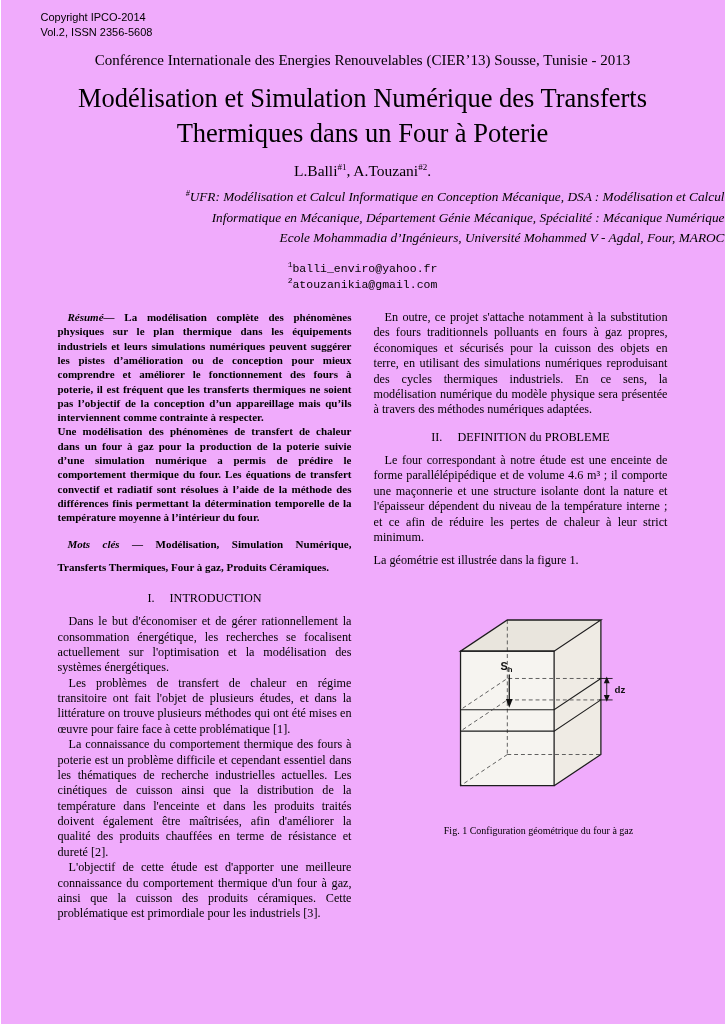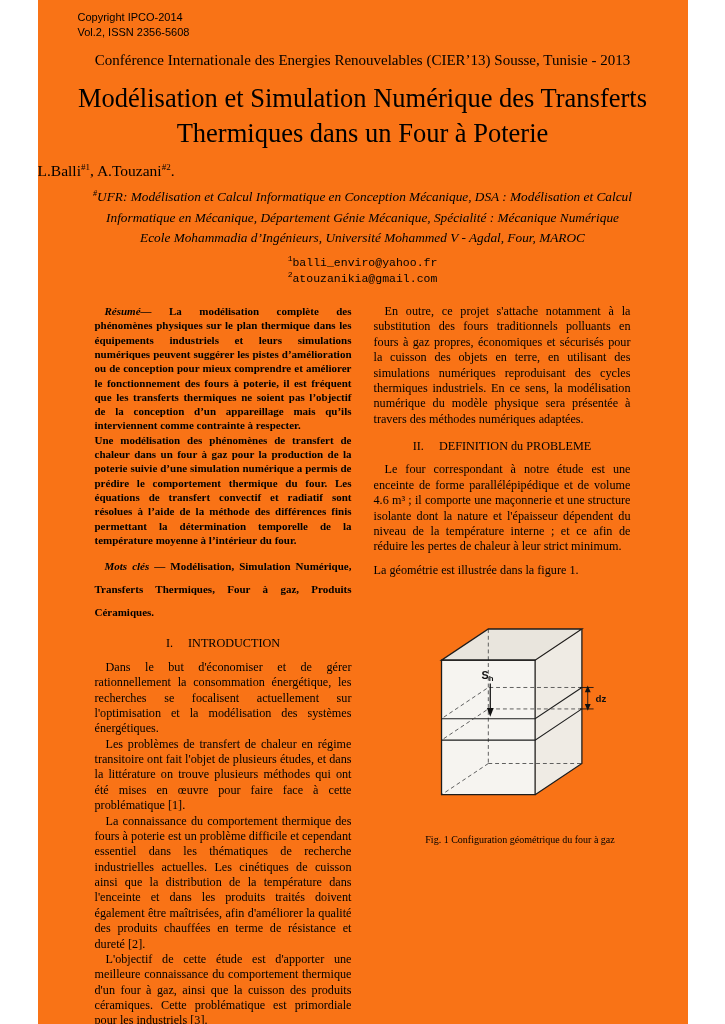--- a/index.html
+++ b/index.html
@@ -1,33 +1,33 @@
 <!DOCTYPE html>
 <html><head>
 <meta charset="utf-8">
 <style>
   * { margin:0; padding:0; box-sizing:border-box; }
   html,body { background:#ffffff; }
   .page {
-    position:relative; width:650px; height:1024px; margin:0 auto;
-    background:#f97316; color:#000;
+    position:relative; width:724px; height:1024px; margin:0 auto;
+    background:#f0abfc; color:#000;
     font-family:"Liberation Serif", serif; overflow:hidden;
   }
   .copyright {
     position:absolute; top:10px; left:40px;
     font-family:"Liberation Sans", sans-serif; font-size:11px; line-height:1.35;
   }
   .conference { padding-top:52px; text-align:center; font-size:15px; }
   .title { margin-top:12px; text-align:center; font-size:26.5px; font-weight:400; line-height:1.32; }
   .title .line { display:block; }
-  .authors { margin-top:11px; text-align:left; font-size:15.5px; }
+  .authors { margin-top:11px; text-align:center; font-size:15.5px; }
   .sup { font-size:9px; vertical-align:super; line-height:0; }
   .sup-sm { font-size:8px; vertical-align:super; line-height:0; }
-  .affiliation { margin-top:7px; text-align:center; font-style:italic; font-size:13.3px; line-height:1.55; }
-  .emails { margin-top:6px; text-align:center; font-family:"Liberation Mono", monospace; font-size:11.5px; line-height:1.45; }
+  .affiliation { margin-top:7px; text-align:right; font-style:italic; font-size:13.3px; line-height:1.55; }
+  .emails { margin-top:12px; text-align:center; font-family:"Liberation Mono", monospace; font-size:11.5px; line-height:1.45; }
   .body { margin:16px 57px 0; display:flex; gap:22px; }
   .col { flex:1; min-width:0; text-align:justify; font-size:12.2px; line-height:1.26; }
   .abstract { font-weight:700; font-size:11px; line-height:1.3; }
   .ital { font-style:italic;margin-left:10px; }
   .keywords { font-weight:700; font-size:11px; line-height:2.1; margin-top:8px; }
   .section-heading { display:flex; justify-content:center; gap:15px; margin:12px 0 8px; font-size:12.2px; }
   .body-p { text-indent:11px; }
   .flush { text-indent:0; margin-top:8px; }
   figure { margin-top:12px; text-align:center; position:relative; left:18px; }
   figcaption { margin-top:8px; font-size:10px; text-align:center; }

